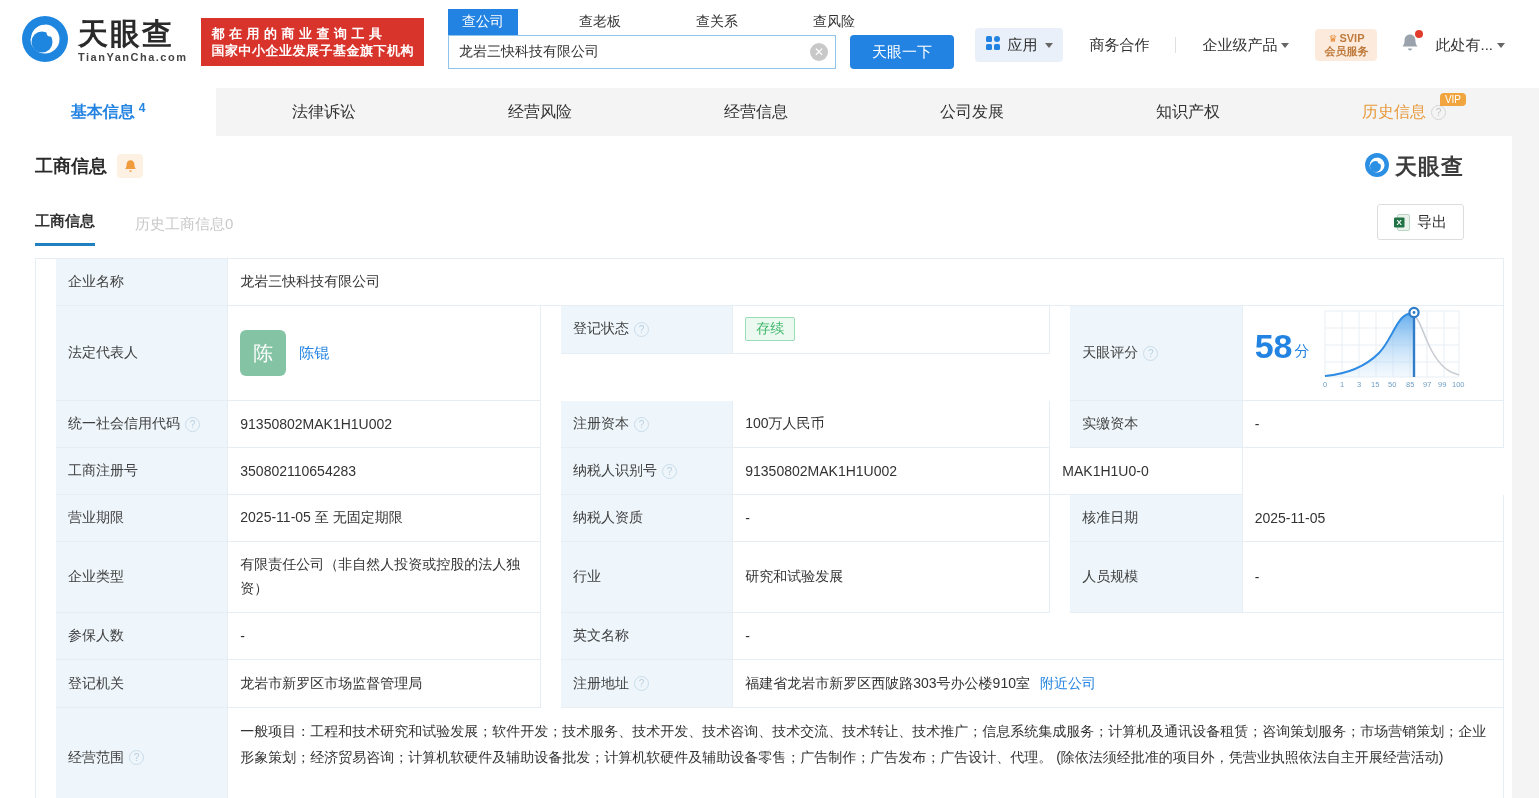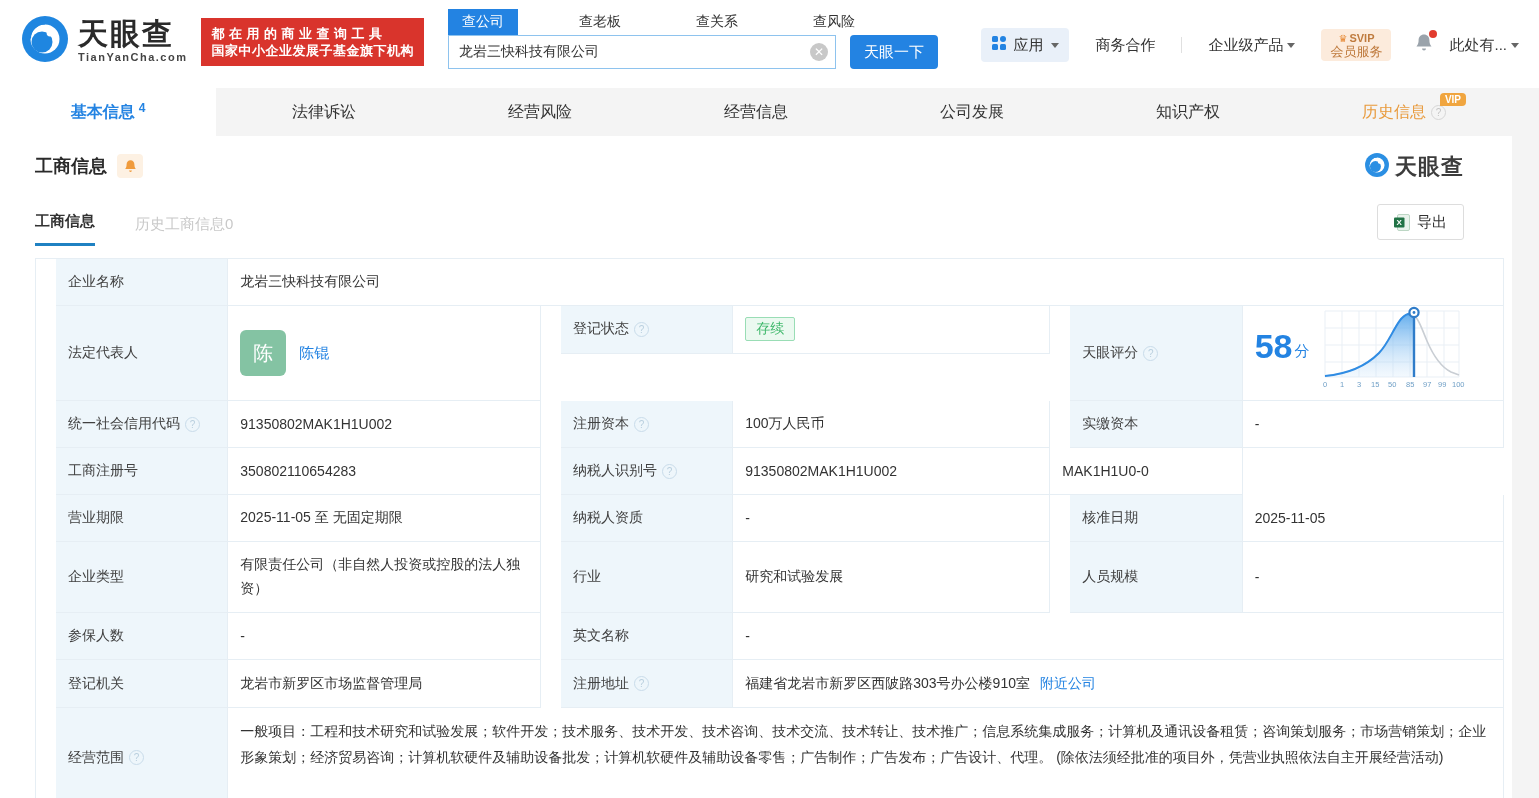--- a/index.html
+++ b/index.html
@@ -17,44 +17,44 @@
   .slogan div:last-child { font-size:13px; font-weight:bold; letter-spacing:0.5px; }
 
   .search-area { margin-left:24px; margin-top:-5px; }
   .search-tabs { display:flex; align-items:flex-end; height:30px;gap:47px; }
   .search-tab { font-size:14px; color:#333; padding:4px 14px; cursor:pointer; }
   .search-tab.active { background:#2383e2; color:#fff; }
   .search-row { display:flex; }
   .search-input-wrap { position:relative; width:388px; }
   .search-input { width:388px; height:34px; border:1px solid #8ec3ee; padding:0 34px 0 10px; font-size:14px; color:#333; outline:none; font-family:inherit; }
   .clear-icon { position:absolute; right:8px; top:8px; width:18px; height:18px; border-radius:50%; background:#c8c8c8; color:#fff; font-size:12px; line-height:18px; text-align:center; cursor:pointer; }
-  .search-btn { margin-left:14px; width:88px; height:34px; background:#2383e2; color:#fff; border:none; border-radius:4px; font-size:15px; cursor:pointer; font-family:inherit; }
-
-  .header-nav { position:absolute; right:20px; top:28px; display:flex; align-items:center;padding-left:32px; }
+  .search-btn { margin-left:14px; width:104px; height:34px; background:#2383e2; color:#fff; border:none; border-radius:4px; font-size:15px; cursor:pointer; font-family:inherit; }
+
+  .header-nav { position:absolute; right:34px; top:28px; display:flex; align-items:center;padding-left:32px; }
   .apps-chip { display:flex; align-items:center; background:#e9f0f9; border-radius:4px; padding:7px 10px; cursor:pointer; }
   .apps-chip .lbl { font-size:15px; margin:0 4px 0 6px; }
   .caret { width:0; height:0; border-left:4px solid transparent; border-right:4px solid transparent; border-top:5px solid #666; display:inline-block; margin-left:4px; }
   .nav-link { font-size:15px; color:#333; margin-left:26px; cursor:pointer; display:flex; align-items:center; }
   .nav-sep { width:1px; height:16px; background:#e0e0e0; margin-left:26px; }
   .svip-chip { display:flex; flex-direction:column; align-items:center; background:#fcebdc; border-radius:4px; padding:3px 9px; margin-left:26px; cursor:pointer; line-height:13px; }
   .svip-chip .l1 { font-size:11px; font-weight:bold; color:#bf7b3e; }
-  .svip-chip .l2 { font-size:13px; font-weight:normal; color:#bf7b3e; }
+  .svip-chip .l2 { font-size:11px; font-weight:bold; color:#bf7b3e; }
   .crown { color:#e78c3a; font-size:10px; margin-right:2px; }
   .bell-wrap { position:relative; margin-left:24px; cursor:pointer; }
   .red-dot { position:absolute; top:-3px; right:-4px; width:8px; height:8px; background:#e23b2e; border-radius:50%; }
   .user-item { font-size:15px; color:#333; margin-left:16px; cursor:pointer; display:flex; align-items:center; }
 
   
   .main-tabs { width:1539px; height:48px; background:#f4f4f4; display:flex; }
   .main-tabs-inner { width:1512px; display:flex; }
   .main-tab { flex:1; display:flex; align-items:center; justify-content:center; font-size:16px; color:#333; cursor:pointer; position:relative; }
   .main-tab.active { background:#fff; color:#2383e2; font-weight:bold; }
   .tab-count { font-size:12px; color:#2383e2; margin-left:4px; margin-top:-8px; }
   .main-tab.vip-tab { color:#e89a3c; }
-  .vip-badge { position:absolute; top:5px; right:calc(50% - 62px); background:#f0a53f; color:#fff; font-size:10px; font-weight:bold; padding:1px 5px; border-radius:4px 4px 4px 0;text-align:right; }
+  .vip-badge { position:absolute; top:5px; right:calc(50% - 62px); background:#f0a53f; color:#fff; font-size:10px; font-weight:normal; padding:1px 5px; border-radius:4px 4px 4px 0;text-align:right; }
   .help-icon { display:inline-block; width:15px; height:15px; border:1px solid #c9dcea; border-radius:50%; color:#b9cfde; font-size:10px; line-height:13px; text-align:center; margin-left:5px; cursor:pointer; flex:none; }
   .help-icon::before { content:"?"; }
   .help-icon.gray { border-color:#d6d6d6; color:#c4c4c4; }
 
   
   .content { width:1512px; background:#fff; height:662px; padding:14px 0 0 35px; position:relative; }
   .section-head { display:flex; align-items:center; height:32px; }
   .section-title { font-size:18px; font-weight:bold; color:#2a2a2a; }
   .monitor-bell { width:26px; height:24px; background:#fdf1e3; border-radius:4px; margin-left:10px; display:flex; align-items:center; justify-content:center; cursor:pointer; }
   .watermark { position:absolute; right:48px; top:16px; display:flex; align-items:center; }

